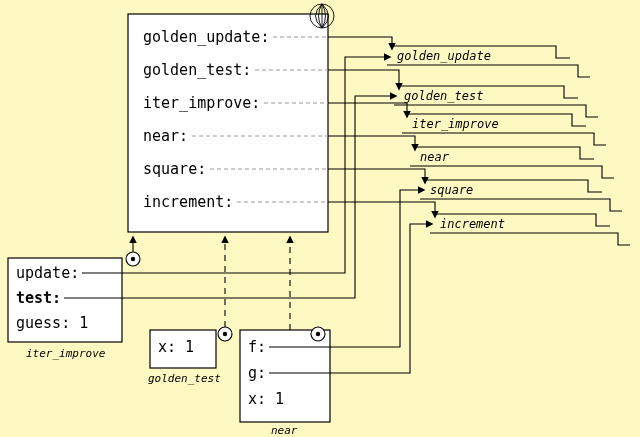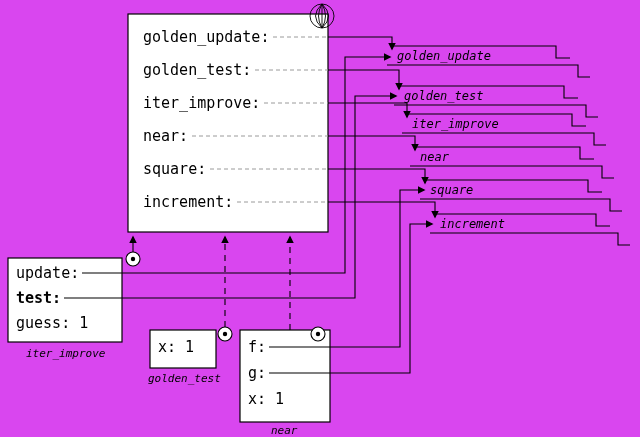--- a/index.html
+++ b/index.html
@@ -1,19 +1,19 @@
 <!DOCTYPE html>
 <html><head>
 <meta charset="utf-8">
 <style>
   html,body{margin:0;padding:0;background:#ffffff;}
   .canvas{
     position:relative;
     width:640px;height:437px;
-    background:#d946ef;
+    background:#fef9c3;
     font-family:"DejaVu Sans Mono", monospace;
     overflow:hidden;
   }
   svg{display:block;}
   .ln{stroke:#000;fill:none;stroke-width:1.1;}
   .muted{stroke:#9a9a9a;stroke-width:1;stroke-dasharray:4 3;fill:none;}
   .dash{stroke-dasharray:6 5;}
   .box{fill:#ffffff;stroke:#000;stroke-width:1.2;}
   .t-bind{font:15px "DejaVu Sans Mono", monospace;fill:#000;}
   .t-bold{font-weight:bold;}

